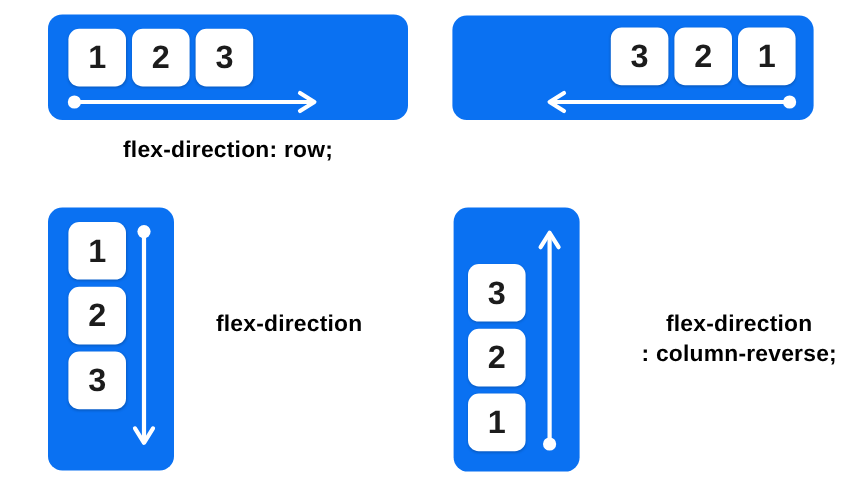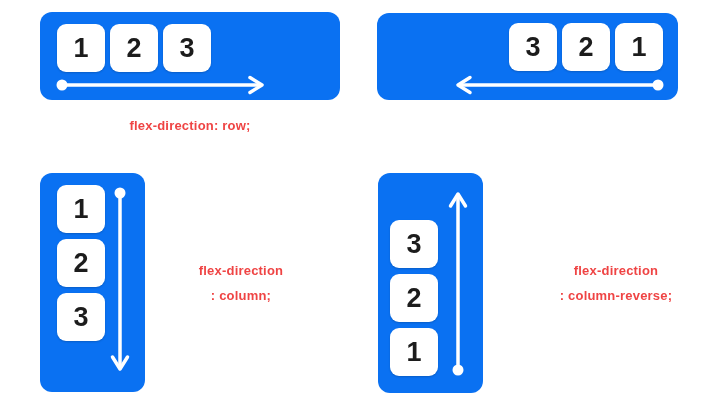--- a/index.html
+++ b/index.html
@@ -33,21 +33,21 @@
   #panel-column .arrow         { left:70px; top:12px; }
   #panel-column-reverse .arrow { left:70px; top:9px;  }
   .arrow line, .arrow polyline {
     stroke:#ffffff; stroke-width:3.5; fill:none;
     stroke-linecap:round; stroke-linejoin:round;
   }
   .arrow circle { fill:#ffffff; }
 
   .label {
     position:absolute; text-align:center; font-weight:700;
-    font-size:13px; line-height:25px; color:#ef4444; letter-spacing:0.2px;
+    font-size:19px; line-height:25px; color:#000000; letter-spacing:0.2px;
   }
   #label-row            { left:40px;  top:113px; width:300px; }
   #label-row-reverse    { left:377px; top:113px; width:301px; }
   #label-column         { left:141px; top:258px; width:200px; }
   #label-column-reverse { left:511px; top:258px; width:210px; }
 </style>
 </head>
 <body>
 
 <div class="stage">
@@ -86,21 +86,20 @@
       <span class="box">3</span>
     </div>
     <svg class="arrow" width="20" height="192" viewBox="0 0 20 192">
       <circle cx="10" cy="8" r="5.5"></circle>
       <line x1="10" y1="8" x2="10" y2="181"></line>
       <polyline points="2.5,172 10,184 17.5,172"></polyline>
     </svg>
   </div>
   <div class="label" id="label-column">
     <div>flex-direction</div>
-    <div>: column;</div>
   </div>
 
   <div class="panel" id="panel-column-reverse">
     <div class="boxes">
       <span class="box">3</span>
       <span class="box">2</span>
       <span class="box">1</span>
     </div>
     <svg class="arrow" width="20" height="196" viewBox="0 0 20 196">
       <circle cx="10" cy="188" r="5.5"></circle>

